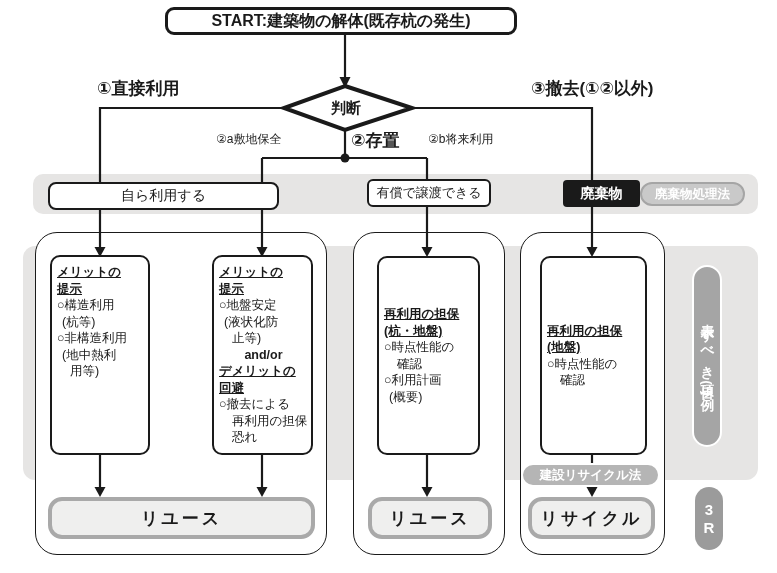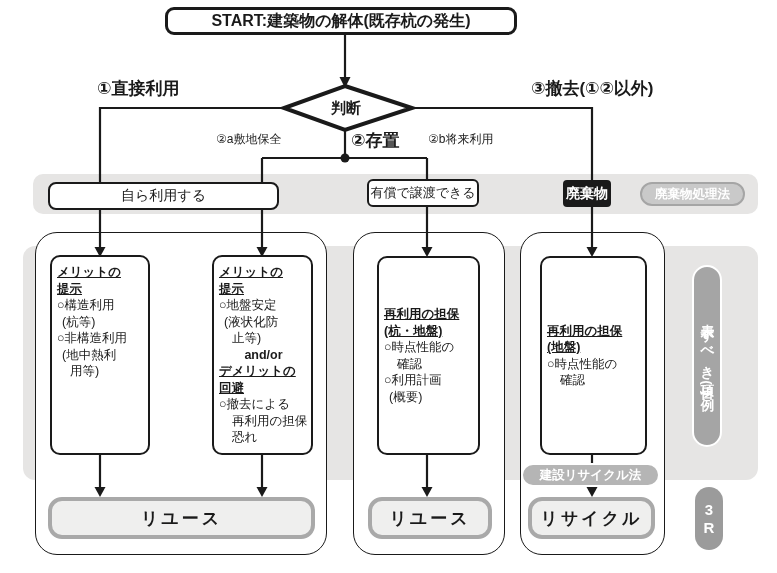--- a/index.html
+++ b/index.html
@@ -81,24 +81,24 @@
     <span>START:建築物の解体(既存杭の発生)</span>
   </div>
   <div class="abs lbl big-label" style="left:531px;top:77px;">③撤去(①②以外)</div>
   <div class="abs lbl big-label" style="left:351px;top:129px;">②存置</div>
   <div class="abs lbl small-label" style="left:216px;top:131px;">②a敷地保全</div>
   <div class="abs lbl small-label" style="left:428px;top:131px;">②b将来利用</div>
 
   <div class="abs white-box" style="left:48px;top:182px;width:231px;height:28px;border-radius:8px;font-size:14px;">
     <span>自ら利用する</span>
   </div>
-  <div class="abs white-box" style="left:367px;top:179px;width:112px;height:28px;border-radius:6px;font-size:13px;">
+  <div class="abs white-box" style="left:367px;top:179px;width:124px;height:28px;border-radius:6px;font-size:13px;">
     <span>有償で譲渡できる</span>
   </div>
-  <div class="abs waste" style="left:563px;top:180px;width:48px;height:27px;">
+  <div class="abs waste" style="left:563px;top:180px;width:77px;height:27px;">
     <span>廃棄物</span>
   </div>
   <div class="abs pill" style="left:640px;top:182px;width:105px;height:24px;background:#c9c9c9;border:2px solid #a5a5a5;font-size:12.5px;">
     <span>廃棄物処理法</span>
   </div>
 
   <div class="abs detail-box" style="left:50px;top:255px;width:100px;height:200px;">
     <div class="dtitle">メリットの</div>
     <div class="dtitle">提示</div>
     <div>○構造利用</div>

